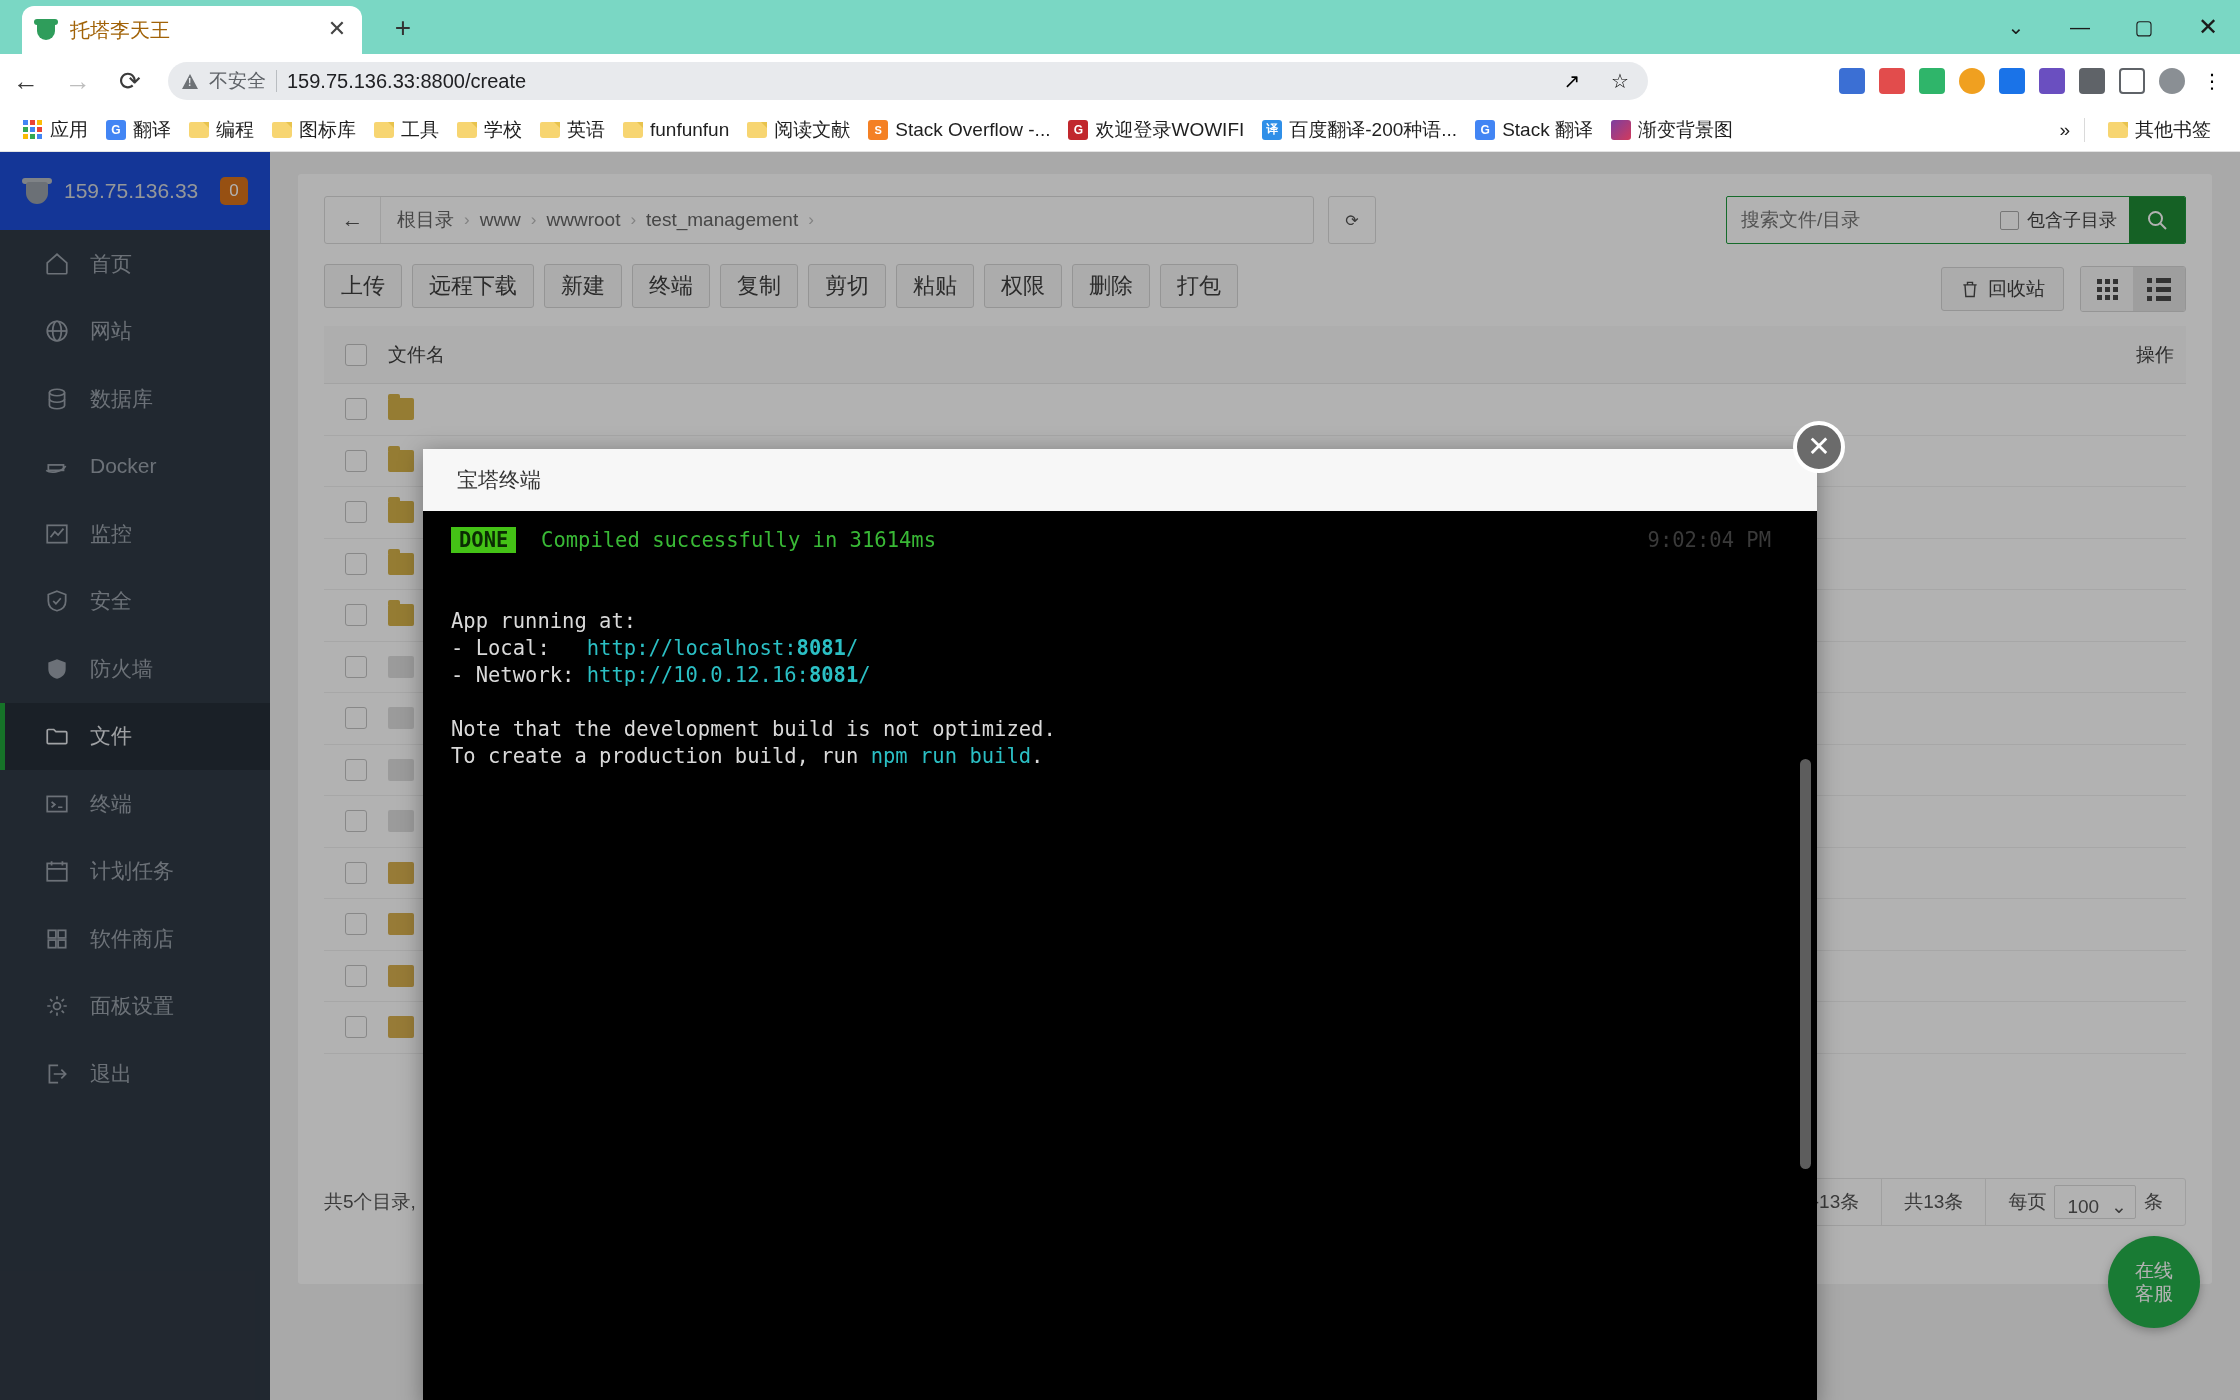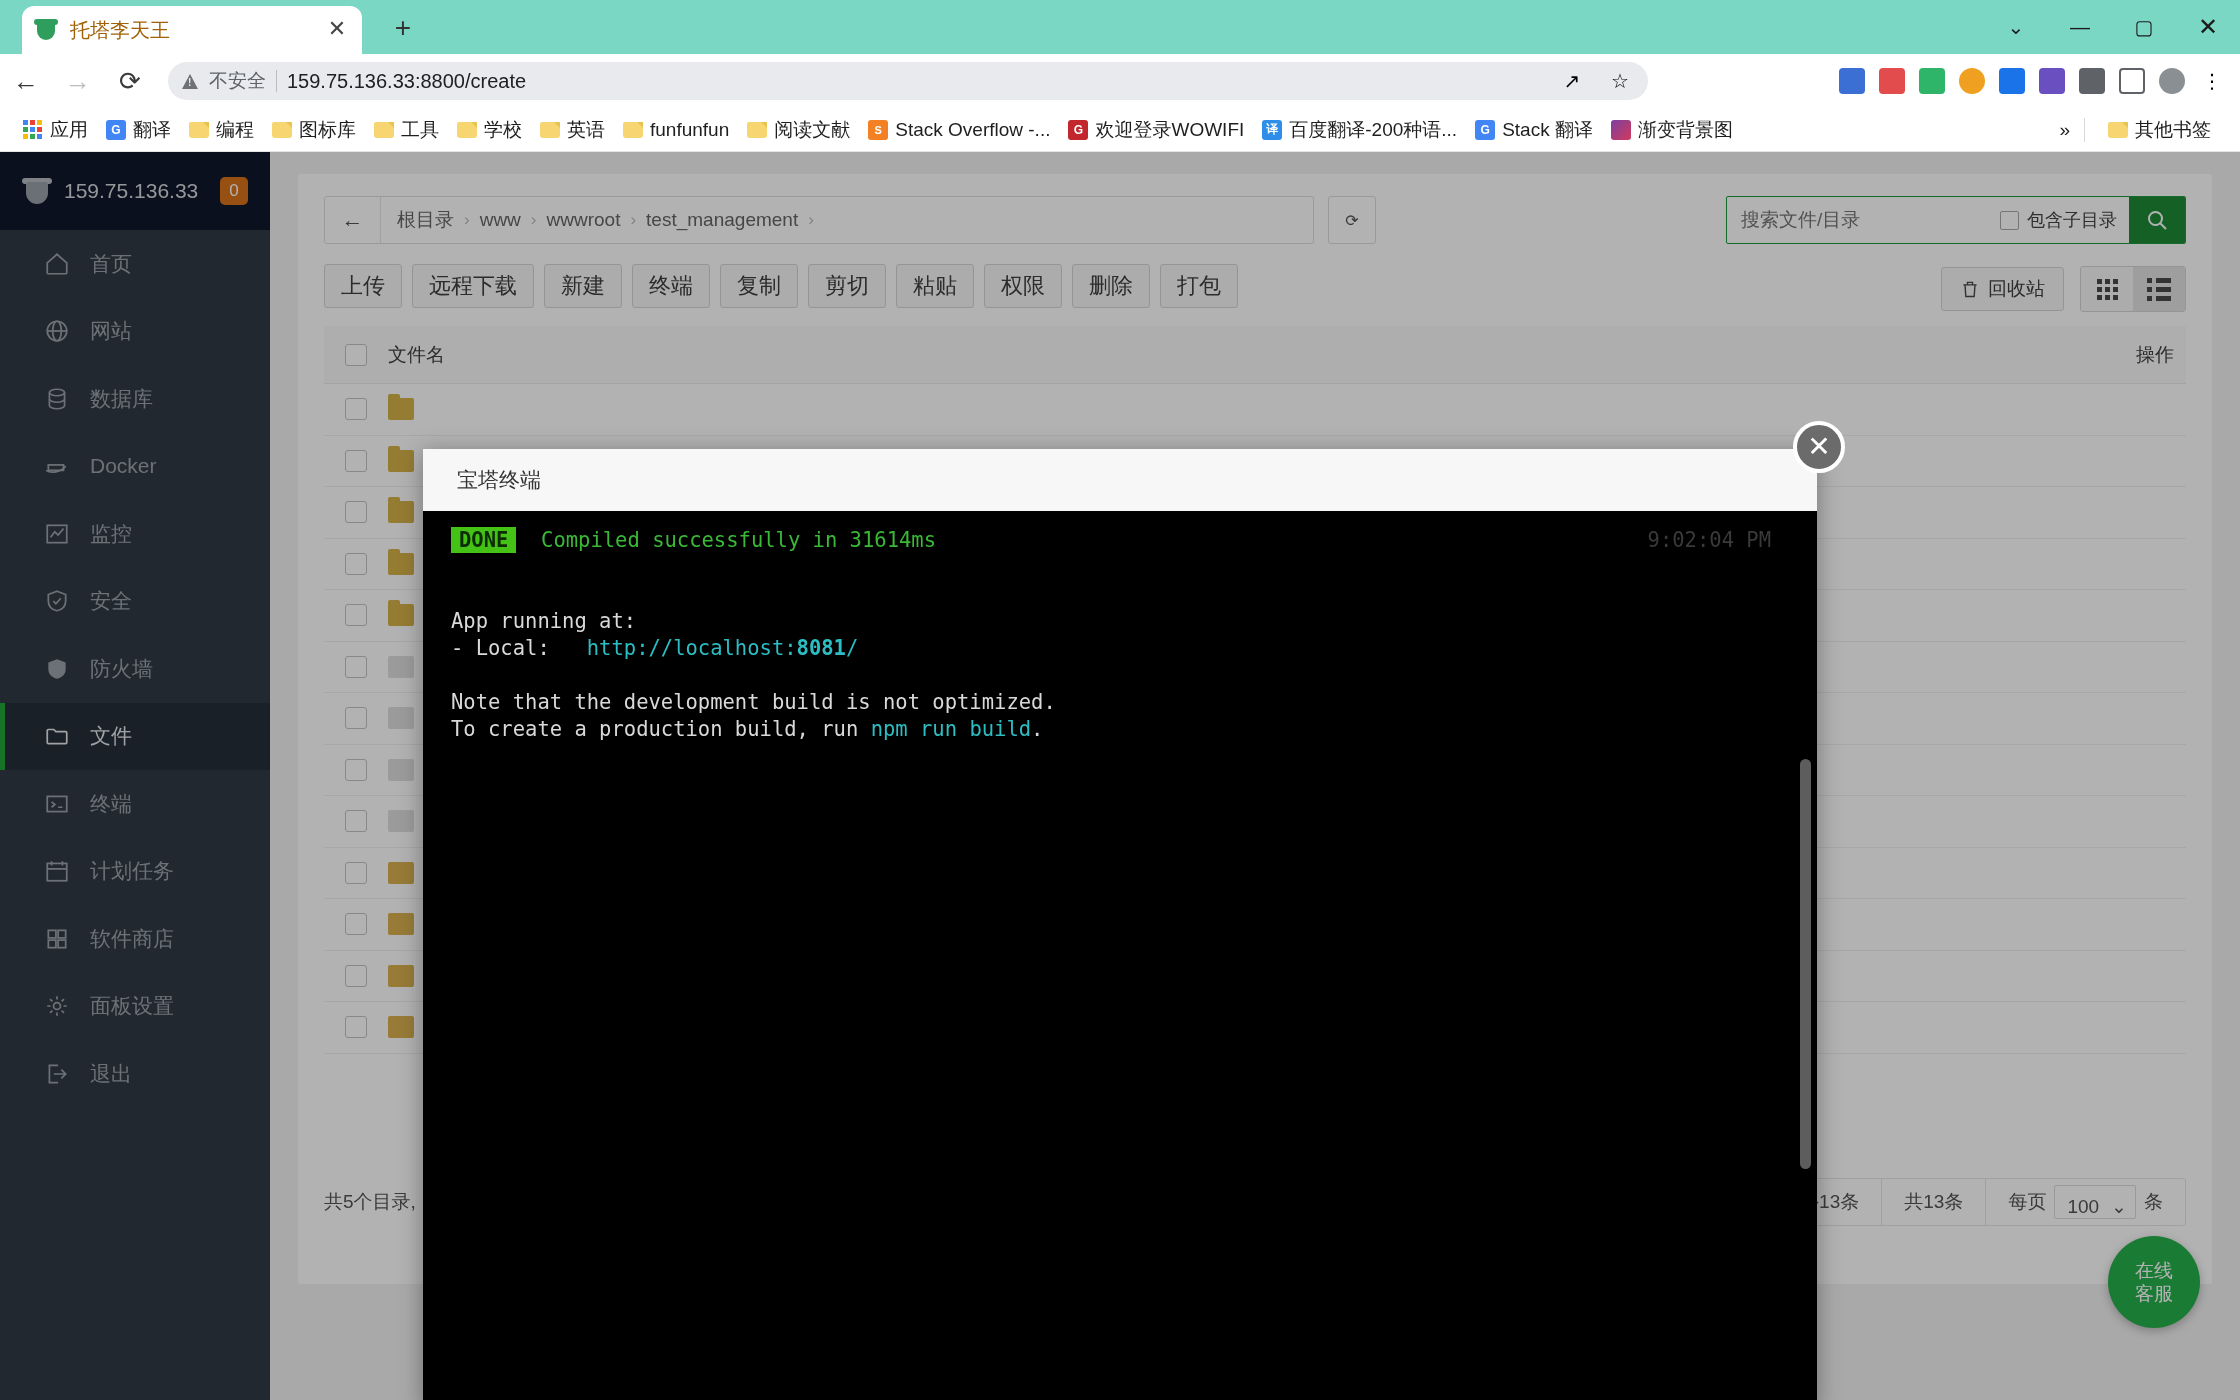--- a/index.html
+++ b/index.html
@@ -97,21 +97,21 @@
   .bm-sep { width: 1px; height: 24px; background: #dadada; }
 
   
   .page { position: absolute; top: 152px; left: 0; width: 2240px; height: 1248px; background: #f2f2f2; }
 
   
   .sidebar {
     position: absolute; left: 0; top: 0; width: 270px; height: 1248px;
     background: #303a45;
   }
-  .sb-head { height: 78px; display: flex; align-items: center; padding: 13px 22px; background:#0f172a;}
+  .sb-head { height: 78px; display: flex; align-items: center; padding: 13px 22px; background:#1d4ed8;}
   .sb-logo { width: 30px; height: 30px; position: relative; flex: none; margin-right: 12px; }
   .sb-logo .s { position:absolute; left:4px; top:6px; width:22px; height:22px;
                 background:#9aa1a9; border-radius: 3px 3px 11px 11px; }
   .sb-logo .r { position:absolute; left:0; top:2px; width:30px; height:6px; background:#b6bcc2; border-radius:3px;}
   .sb-ip { font-size: 21px; color: #d5d8dc; }
   .sb-badge {
     margin-left: auto; background: #d9731a; color: #fff; font-size: 17px;
     min-width: 28px; height: 28px; border-radius: 5px; display: flex;
     align-items: center; justify-content: center; padding: 0 6px;
   }
@@ -786,20 +786,21 @@
         <span>宝塔终端</span>
       </div>
       <div class="modal-close">✕</div>
       <div class="term">
         <div class="term-time">9:02:04 PM</div>
         <div class="term-line"><span class="tag-done">DONE</span><span class="g">  </span><span class="g">Compiled successfully in 31614ms</span></div>
         <div class="term-line">&nbsp;</div>
         <div class="term-line">&nbsp;</div>
         <div class="term-line">App running at:</div>
         <div class="term-line"><span>- Local:   </span><span class="cy">http://localhost:</span><span class="cyb">8081</span><span class="cy">/</span></div>
+        <div class="term-line"><span>- Network: </span><span class="cy">http://10.0.12.16:</span><span class="cyb">8081</span><span class="cy">/</span></div>
         <div class="term-line">&nbsp;</div>
         <div class="term-line">Note that the development build is not optimized.</div>
         <div class="term-line"><span>To create a production build, run </span><span class="cy">npm run build</span><span>.</span></div>
         <div class="term-scroll"></div>
       </div>
     </div>
 
   </div>
 </div>
 

